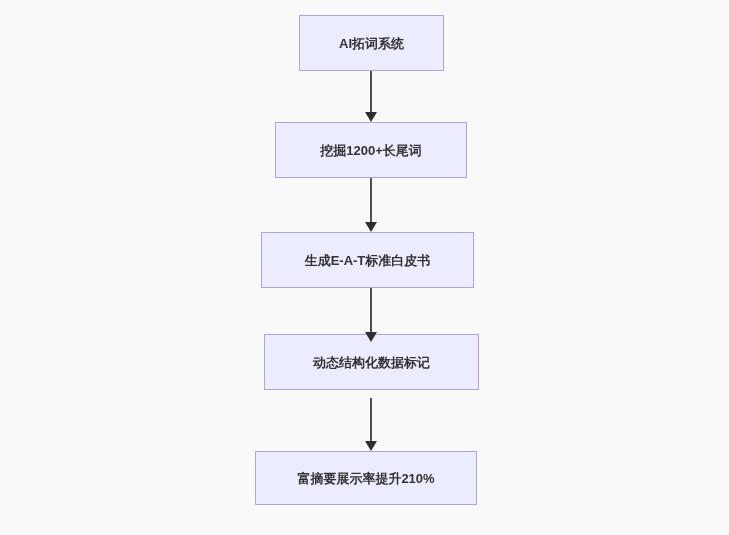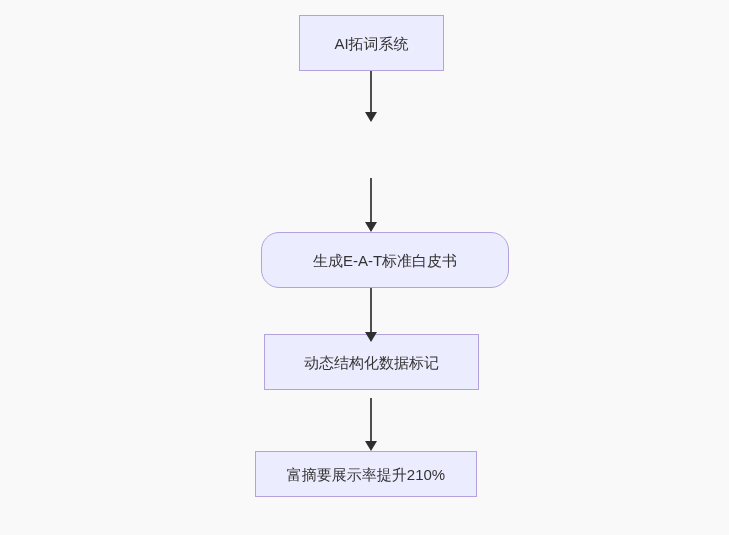--- a/index.html
+++ b/index.html
@@ -23,27 +23,28 @@
     background: var(--bg);
     overflow: hidden;
   }
   .flow-node {
     position: absolute;
     box-sizing: border-box;
     height: 56px;
     background: var(--node-fill);
     border: 1px solid var(--node-border);
     color: var(--node-text);
-    font-size: 15px;
+    font-size: 13px;
     line-height: 1;
     display: flex;
     align-items: center;
     justify-content: center;
     text-align: right;
     white-space: nowrap;
+    font-weight: bold;
   }
   .flow-edge {
     position: absolute;
     width: 12px;
     margin-left: -6px; 
   }
   .edge-line {
     position: absolute;
     left: 50%;
     top: 0;
@@ -66,30 +67,33 @@
 </style>
 </head>
 <body>
 
 <div class="canvas">
 
   <div class="flow-node" style="left:299px; top:15px;  width:145px;">
     <span>AI拓词系统</span>
   </div>
 
+  <div class="flow-node" style="left:275px; top:122px; width:192px;">
+    <span>挖掘1200+长尾词</span>
+  </div>
 
-  <div class="flow-node" style="left:261px; top:232px; width:248px;border-radius:18px;">
+  <div class="flow-node" style="left:261px; top:232px; width:213px;">
     <span>生成E-A-T标准白皮书</span>
   </div>
 
   <div class="flow-node" style="left:264px; top:334px; width:215px;">
     <span>动态结构化数据标记</span>
   </div>
 
-  <div class="flow-node" style="left:255px; top:451px; width:222px; height:46px;">
+  <div class="flow-node" style="left:255px; top:451px; width:222px; height:54px;">
     <span>富摘要展示率提升210%</span>
   </div>
 
   <div class="flow-edge" style="left:371px; top:71px;  height:51px;">
     <span class="edge-line"></span>
     <span class="edge-arrowhead"></span>
   </div>
 
   <div class="flow-edge" style="left:371px; top:178px; height:54px;">
     <span class="edge-line"></span>

